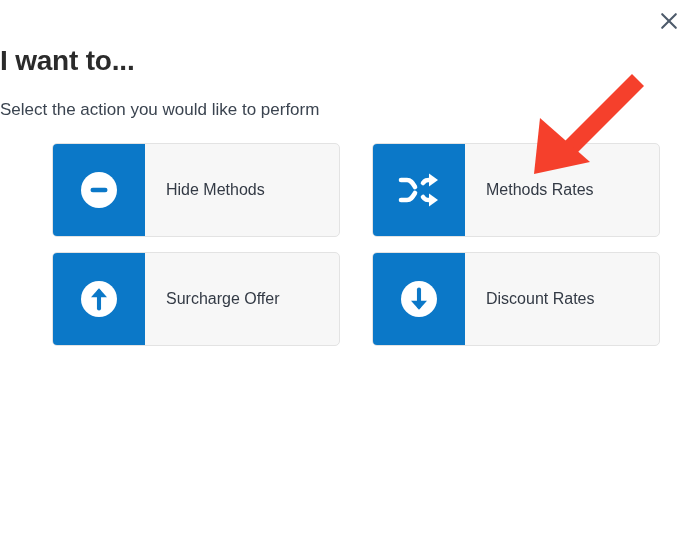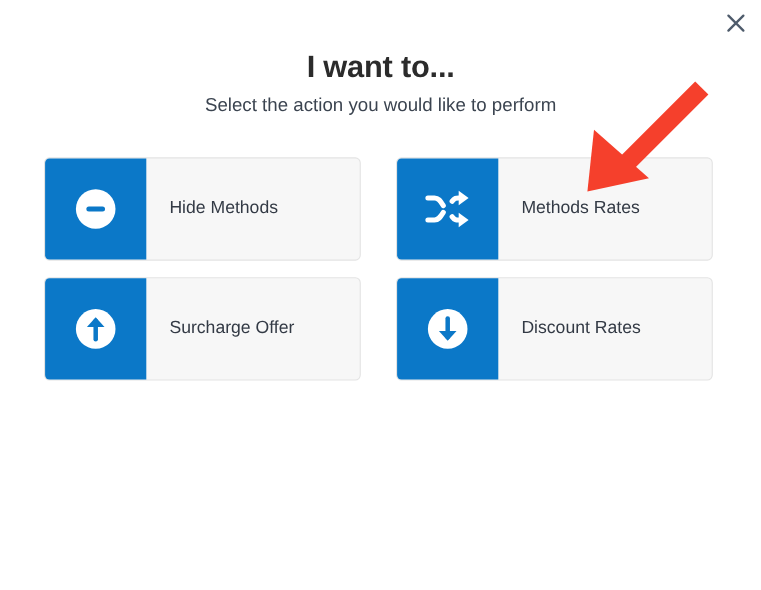--- a/index.html
+++ b/index.html
@@ -36,43 +36,43 @@
     padding: 0;
   }
   #close-btn svg { display: block; }
 
   
   .heading-wrap {
     position: absolute;
     top: 44px;
     left: 0;
     right: 0;
-    text-align: center;
+    text-align: left;
   }
   .title {
     font-size: 28px;
     font-weight: bold;
     color: #2b2b2b;
     letter-spacing: -0.2px;
     line-height: 34px;
     margin: 0;
   }
   .subtitle {
     font-size: 17px;
     font-weight: normal;
     color: #3b4450;
     line-height: 24px;
-    margin: 6px 0 0 0;
+    margin: 20px 0 0 0;
   }
 
   
   .grid {
     position: absolute;
     top: 143px;
-    left: 40px;
+    left: 52px;
     width: 608px;
     display: grid;
     grid-template-columns: 288px 288px;
     grid-column-gap: 32px;
     grid-row-gap: 15px;
   }
 
   .card {
     display: flex;
     align-items: stretch;

